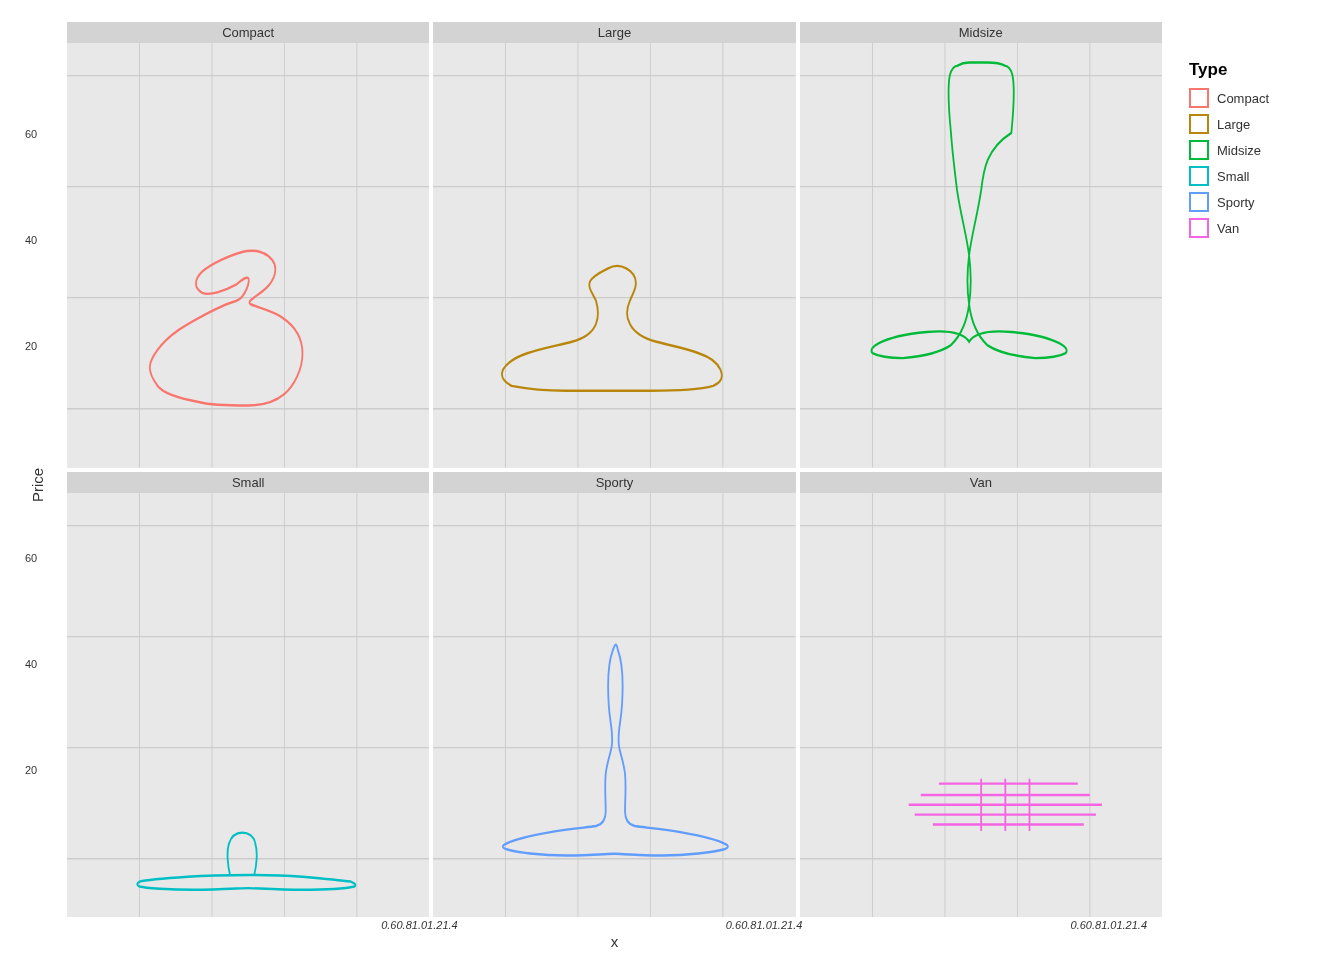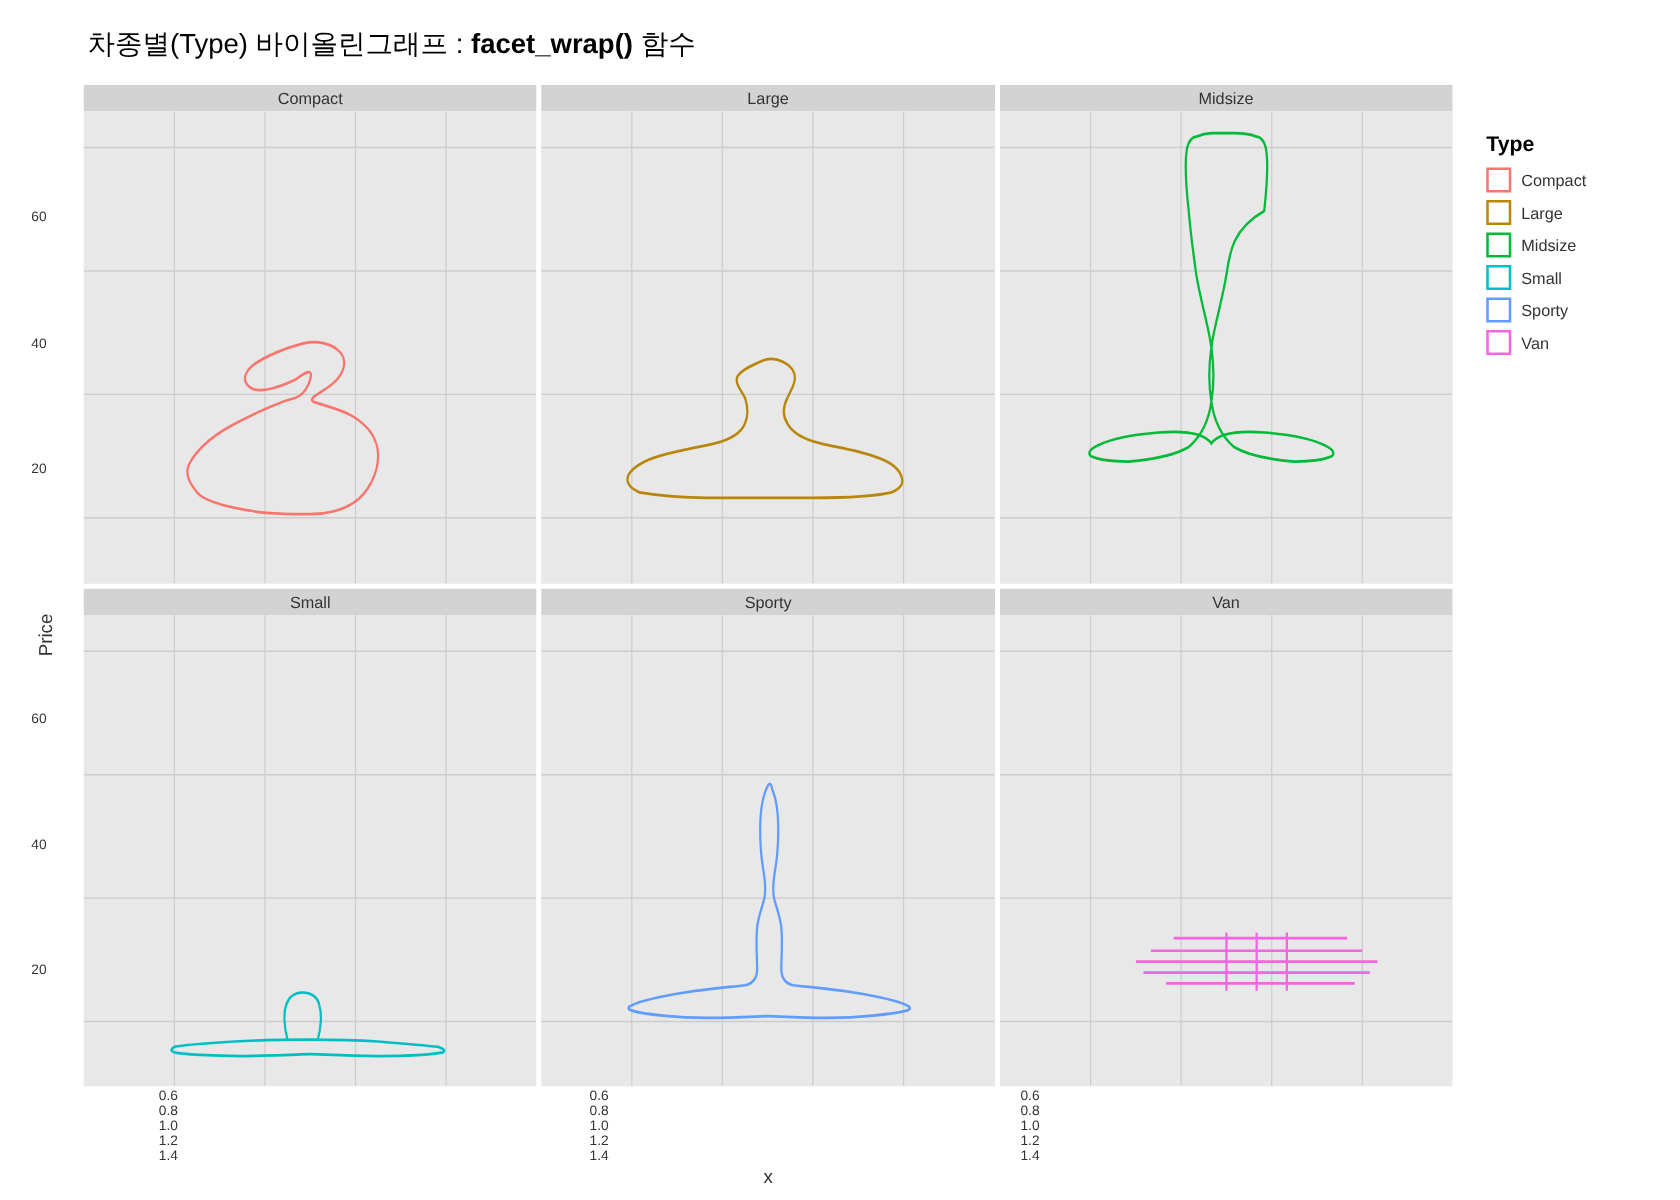--- a/index.html
+++ b/index.html
@@ -94,26 +94,27 @@
     }
     .x-axis-cell {
       flex: 1;
       display: flex;
       flex-direction: column;
       align-items: center;
       margin: 0 2px;
     }
     .x-ticks {
       display: flex;
-      flex-direction: column;
-      justify-content: space-between;
+      flex-direction: row;
+      justify-content: flex-end;
       width: 100%;
       padding: 0 5px;
       font-size: 11px;
       color: #333;
+      font-style: italic;
     }
     .legend {
       width: 160px;
       padding: 10px 10px 10px 15px;
       display: flex;
       flex-direction: column;
       margin-top: 30px;
     }
     .legend-title {
       font-size: 17px;
@@ -136,23 +137,20 @@
     }
     .legend-label {
       font-size: 13px;
       color: #333;
     }
   </style>
 </head>
 <body>
 
 <div class="page">
-  <div class="main-title">
-    <span>차종별(Type) 바이올린그래프 : </span><strong>facet_wrap()</strong><span> 함수</span>
-  </div>
   <div class="chart-area">
     <div class="plot-region">
       <div class="y-axis-label">Price</div>
       <div class="grid-container">
 
         <div class="facet-row">
 
           <div class="facet-cell">
             <div class="facet-header">Compact</div>
             <div class="facet-plot">

